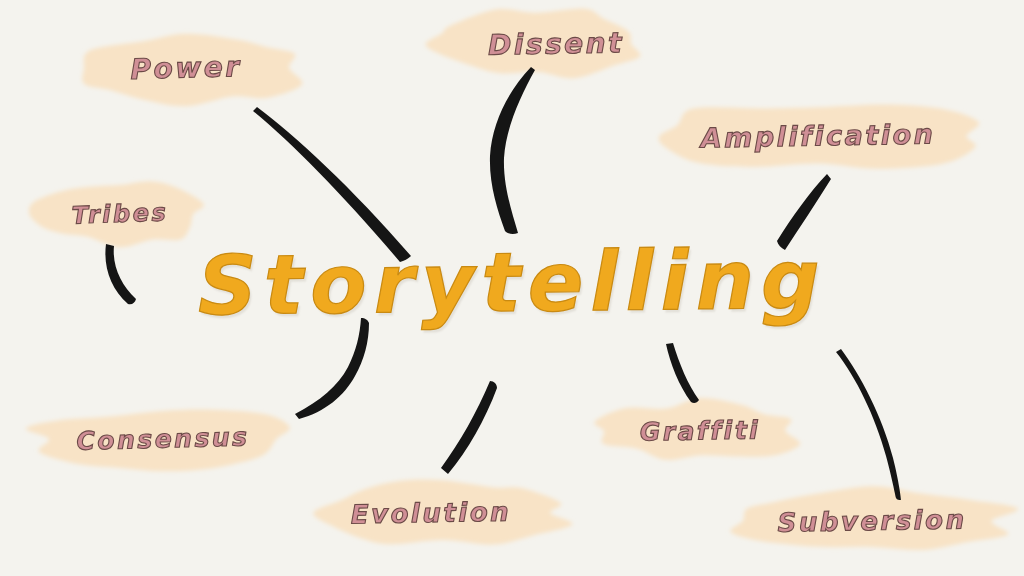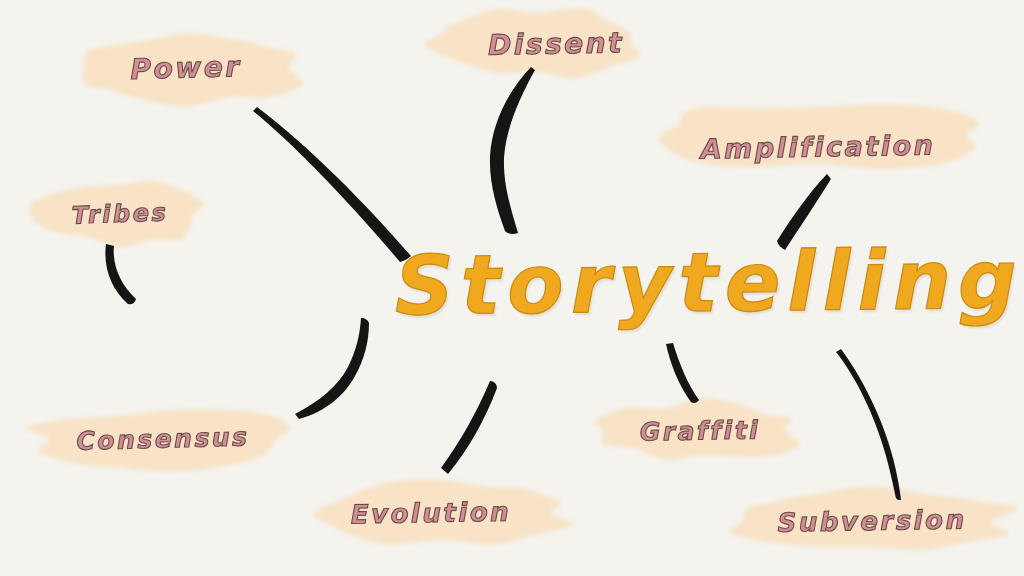--- a/index.html
+++ b/index.html
@@ -98,32 +98,32 @@
       <path d="M295,414 C320,401 338,386 348,367 C356,351 360,335 361,318 C365,318 368,320 369,323 C369,342 364,360 355,376 C344,396 325,412 299,419 Z"></path>
 
       <path d="M441,468 C460,442 477,412 490,381 C494,381 497,384 497,388 C485,420 468,450 448,474 Z"></path>
 
       <path d="M673,343 C679,363 688,385 699,400 C697,403 694,404 691,402 C679,386 670,363 666,344 Z"></path>
 
       <path d="M841,349 C861,376 882,416 893,458 C899,482 901,498 901,500 C899,500 897,500 896,498 C895,494 892,478 886,456 C875,416 856,377 836,352 Z"></path>
     </g>
   </svg>
 
-  <div class="node-hit" id="center-hit" style="left: 0px; top: 0px; width: 1024px; height: 576px; display: flex; align-items: flex-start; justify-content: flex-end;">
+  <div class="node-hit" id="center-hit" style="left: 0px; top: 0px; width: 1024px; height: 576px; display: flex; align-items: flex-start; justify-content: center;">
     <span class="center-label" id="center-label" style="color: rgb(240, 169, 30); -webkit-text-stroke: 1.2px rgb(201, 138, 18); position: static; margin-top: 235px; transform: rotate(-0.6deg);">Storytelling</span>
   </div>
 
   <div id="branch-labels">
       <div class="node-hit" style="left: 68px; top: 32px; width: 236px; height: 72px;">
         <span class="node-label branch-label" style="font-size: 28px; left: 50%; top: 50%; transform: translate(-50%, -50%) rotate(-1.5deg); color: rgb(208, 143, 150); -webkit-text-stroke: 1.1px rgb(107, 74, 71);">Power</span>
       </div>
       <div class="node-hit" style="left: 448px; top: 12px; width: 216px; height: 64px;">
         <span class="node-label branch-label" style="font-size: 28px; left: 50%; top: 50%; transform: translate(-50%, -50%) rotate(-1deg); color: rgb(208, 143, 150); -webkit-text-stroke: 1.1px rgb(107, 74, 71);">Dissent</span>
       </div>
-      <div class="node-hit" style="left: 648px; top: 112px; width: 340px; height: 70px;">
+      <div class="node-hit" style="left: 648px; top: 101px; width: 340px; height: 70px;">
         <span class="node-label branch-label" style="font-size: 27px; left: 50%; top: 50%; transform: translate(-50%, -50%) rotate(-1deg); color: rgb(208, 143, 150); -webkit-text-stroke: 1.1px rgb(107, 74, 71);">Amplification</span>
       </div>
       <div class="node-hit" style="left: 36px; top: 183px; width: 168px; height: 62px;">
         <span class="node-label branch-label" style="font-size: 24px; left: 50%; top: 50%; transform: translate(-50%, -50%) rotate(-2deg); color: rgb(208, 143, 150); -webkit-text-stroke: 1.1px rgb(107, 74, 71);">Tribes</span>
       </div>
       <div class="node-hit" style="left: 33px; top: 409px; width: 260px; height: 60px;">
         <span class="node-label branch-label" style="font-size: 25px; left: 50%; top: 50%; transform: translate(-50%, -50%) rotate(-1.5deg); color: rgb(208, 143, 150); -webkit-text-stroke: 1.1px rgb(107, 74, 71);">Consensus</span>
       </div>
       <div class="node-hit" style="left: 308px; top: 481px; width: 246px; height: 64px;">
         <span class="node-label branch-label" style="font-size: 26px; left: 50%; top: 50%; transform: translate(-50%, -50%) rotate(-1deg); color: rgb(208, 143, 150); -webkit-text-stroke: 1.1px rgb(107, 74, 71);">Evolution</span>

